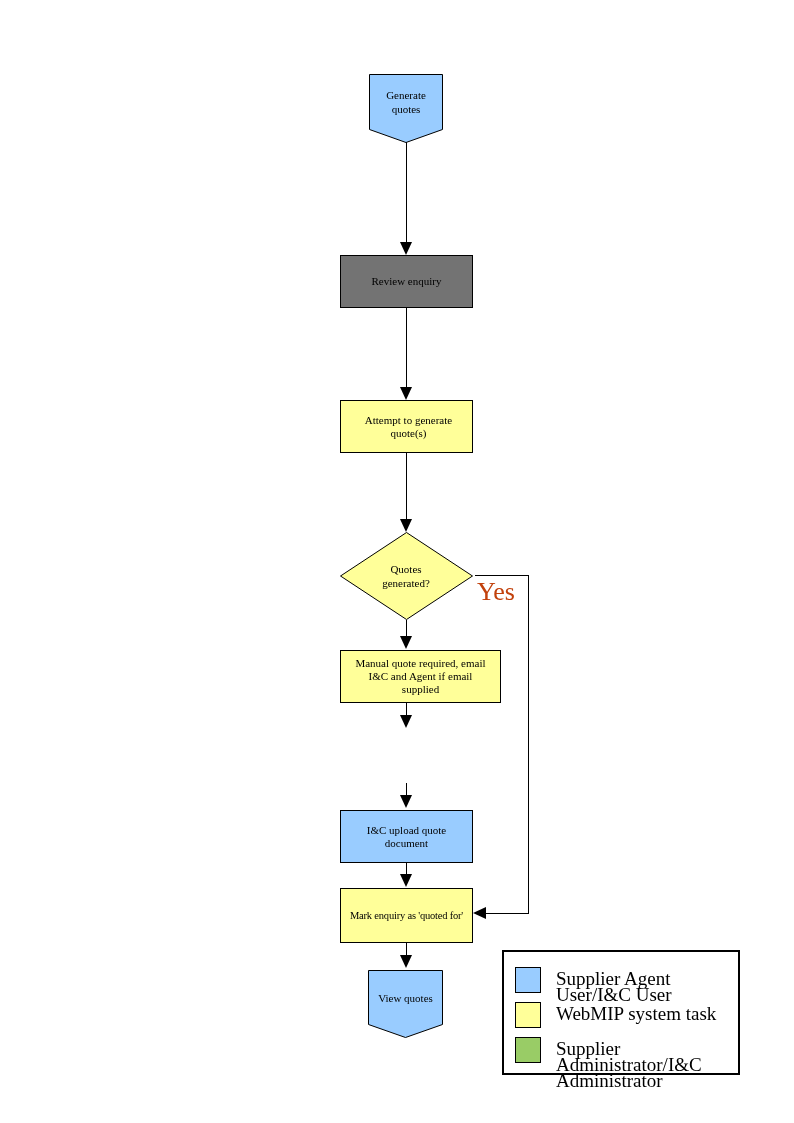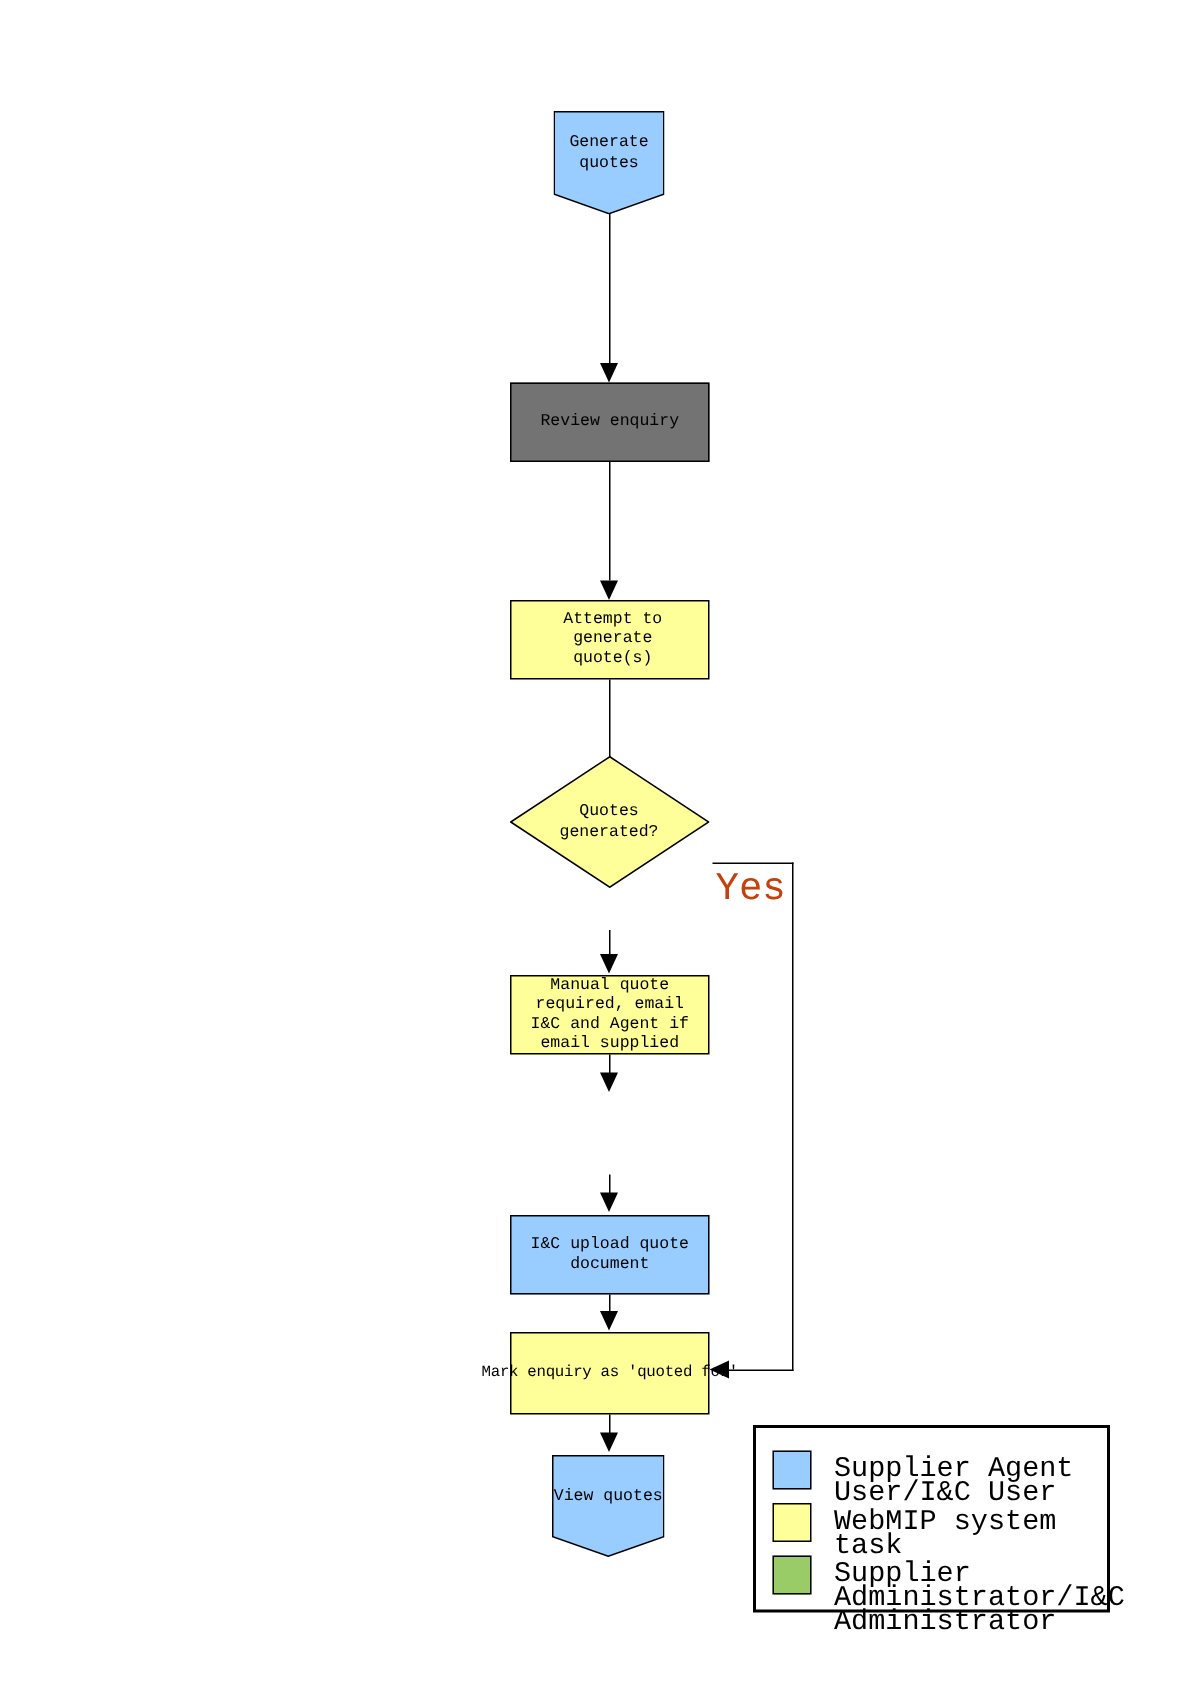--- a/index.html
+++ b/index.html
@@ -1,20 +1,20 @@
 <!DOCTYPE html>
 <html><head>
 <meta charset="utf-8">
 <style>
   html, body { margin: 0; padding: 0; background: #ffffff; }
   #page {
     position: relative;
     width: 794px; height: 1123px;
     background: #ffffff;
-    font-family: Liberation Mono, monospace;
+    font-family: Liberation Serif, serif;
     color: #000000;
     overflow: hidden;
   }
 
   
   .node-rect {
     position: absolute;
     box-sizing: border-box;
     border: 1px solid #000000;
     display: flex;
@@ -110,38 +110,38 @@
   <div class="vline" style="left:406px; top:308px; height:79px;"></div>
   <div class="arrow-down" style="left:400px; top:387px;"></div>
 
   <div class="node-rect pad" style="left: 340px; top: 400px; width: 133px; height: 53px; background-color: rgb(255, 255, 153); padding-left: 12px;">
     <span>Attempt to generate quote(s)</span>
   </div>
 
   <div class="vline" style="left:406px; top:453px; height:66px;"></div>
   <div class="arrow-down" style="left:400px; top:519px;"></div>
 
-  <div class="shape-wrap" style="left:340px; top:504px; width:133px; height:88px;">
+  <div class="shape-wrap" style="left:340px; top:532px; width:133px; height:88px;">
     <svg width="133" height="88" viewBox="0 0 133 88">
       <polygon points="66.5,0.5 132.5,44 66.5,87.5 0.5,44" stroke="#000000" stroke-width="1" fill="#FFFF99"></polygon>
     </svg>
     <div class="shape-label" style="top:0; height:88px; left:26px; width:80px;">Quotes generated?</div>
   </div>
 
   <div class="hline" style="left:475px; top:575px; width:54px;"></div>
   <div class="vline" style="left:528px; top:575px; height:339px;"></div>
   <div class="hline" style="left:484px; top:913px; width:45px;"></div>
   <div class="arrow-left" style="left:473px; top:907px;"></div>
   <div class="edge-label" style="left:477px; top:579px;">Yes</div>
 
   <div class="vline" style="left:406px; top:620px; height:18px;"></div>
   <div class="arrow-down" style="left:400px; top:636px;"></div>
   <div class="edge-label" style="left:381px; top:620px;margin-top:43px;">No</div>
 
-  <div class="node-rect pad" style="left: 340px; top: 650px; width: 133px; height: 53px; background-color: rgb(255, 255, 153);">
+  <div class="node-rect pad" style="left: 340px; top: 650px; width: 161px; height: 53px; background-color: rgb(255, 255, 153);">
     <span>Manual quote required, email I&amp;C and Agent if email supplied</span>
   </div>
 
   <div class="vline" style="left:406px; top:703px; height:14px;"></div>
   <div class="arrow-down" style="left:400px; top:715px;"></div>
 
 
   <div class="vline" style="left:406px; top:783px; height:14px;"></div>
   <div class="arrow-down" style="left:400px; top:795px;"></div>
 

